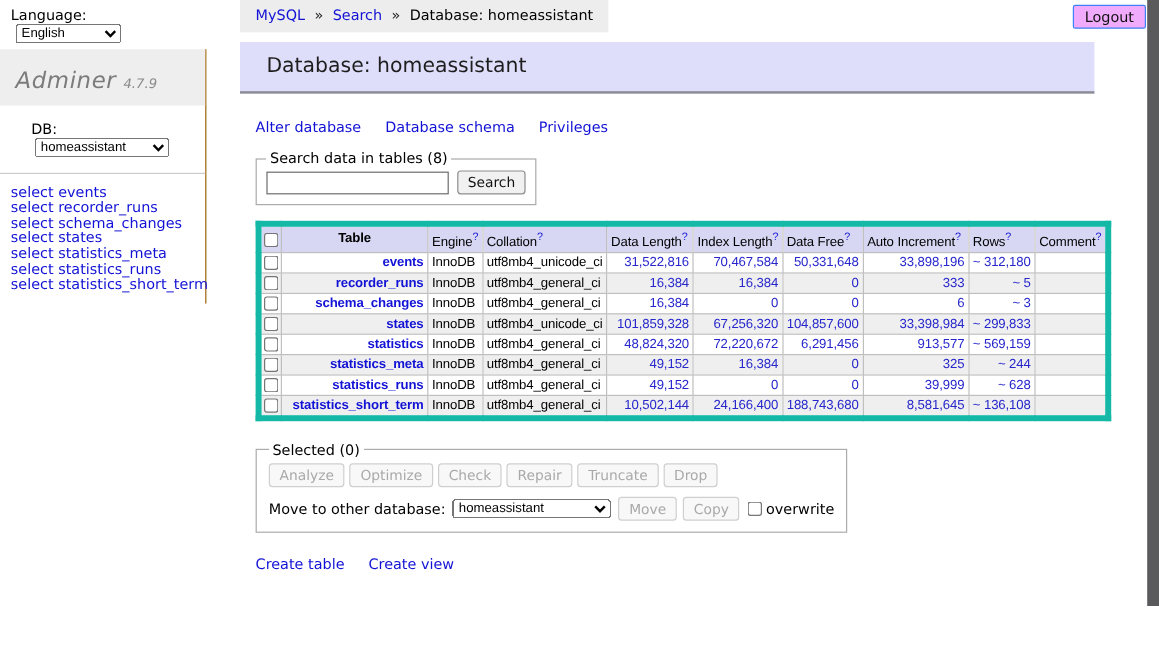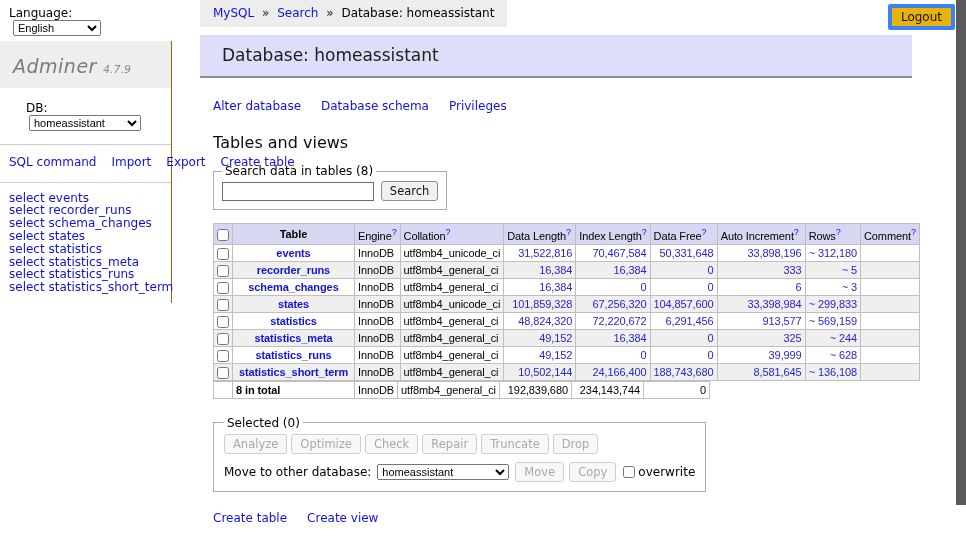--- a/index.html
+++ b/index.html
@@ -44,28 +44,28 @@
   legend { font-size:12px; padding:0 3px; }
   .search-input { width:152px; height:19px; border:1px solid #6d6d6d; font-size:12px; padding:1px 3px;
     font-family:inherit; vertical-align:middle; }
   button { font-family:inherit; font-size:11.5px; color:#111; background:#f1f1f1;
     border:1px solid #8d8d8d; border-radius:3px; padding:2px 8px; vertical-align:middle; }
   button.dis { color:#a9a9a9; border-color:#cfcfcf; background:#f8f8f8; }
   .search-btn { margin-left:3px; }
 
   
   table.data { border-collapse:collapse; table-layout:fixed; margin-top:13px;
-    font-family:"Liberation Sans", sans-serif; font-size:11px; border:1px solid #14b8a6; }
+    font-family:"Liberation Sans", sans-serif; font-size:11px; border:5px solid #14b8a6; }
   .data th, .data td { border:1px solid #bfbfbf; padding:1px 3px; white-space:nowrap;
     overflow:hidden; line-height:14px; height:17px; letter-spacing:-0.1px; }
   .data thead th { background:#d7d7f4; font-weight:normal; text-align:left; height:20px; }
   .data thead th.h-table { font-weight:bold; text-align:center; }
   .data sup a { font-size:9px; }
   .data td.num { text-align:right; color:#2626cc; }
-  .data th.name { text-align:center; background:transparent; font-weight:normal; }
+  .data th.name { text-align:right; background:transparent; font-weight:normal; }
   .data a.tbl-link { font-weight:bold; }
   .data td.check, .data th.check { text-align:center; padding:0; }
   .data input[type=checkbox] { width:12px; height:12px; margin:1px 0 0 0; vertical-align:middle; }
   .data tbody tr:nth-child(even) td, .data tbody tr:nth-child(even) th { background:#efefef; }
   table.total-table { border-top:0; margin-top:0; }
   .total-table td { color:#000; }
   .total-table td.num { color:#000; text-align:right; }
   .total-table .tot-label { font-weight:bold; }
 
   
@@ -75,58 +75,55 @@
   .move-row .mv-label { margin-right:6px; }
   .move-row select { width:132px; font-size:11px; margin-right:6px; }
   .move-row button { margin-right:5px; }
   .ovw { display:inline-flex; align-items:center; margin-left:2px; }
   .ovw input { width:12px; height:12px; margin:0 3px 0 0; }
 
   .create-links { margin-top:19px; }
 
   
   .logout-btn { position:absolute; top:4px; right:11px; font-size:12px; padding:2px 9px;
-    background:#eab308; border:4px solid #3b82f6; border-radius:2px; z-index:60; }
+    background:#f0abfc; border:1px solid #3b82f6; border-radius:2px; z-index:60; }
 </style>
 </head>
 <body>
 
 <div class="sidebar">
   <div class="lang-row">
     <span>Language:</span><select><option>English</option></select>
   </div>
   <div class="sidebar-main">
     <h1 class="logo">
       <span class="app">Adminer</span><span class="version">4.7.9</span>
     </h1>
     <div class="db-row">
       <span>DB:</span><select><option>homeassistant</option></select>
     </div>
-    <div class="links-block"><a href="#">SQL command</a><a href="#">Import</a><a href="#">Export</a><a href="#">Create table</a></div>
     <div class="tables-list">
         <a href="#">select events</a>
         <a href="#">select recorder_runs</a>
         <a href="#">select schema_changes</a>
         <a href="#">select states</a>
-        <a href="#">select statistics</a>
         <a href="#">select statistics_meta</a>
         <a href="#">select statistics_runs</a>
         <a href="#">select statistics_short_term</a>
       </div>
   </div>
 </div>
 
 <div class="content">
   <div class="breadcrumb"><a href="#">MySQL</a><span class="sep"> » </span><a href="#">Search</a><span class="sep"> » </span><span>Database: homeassistant</span></div>
   <h2 class="page-title">Database: homeassistant</h2>
   <div class="content-body">
 
     <div class="actions"><a href="#">Alter database</a><a href="#">Database schema</a><a href="#">Privileges</a></div>
 
-    <h3>Tables and views</h3>
 
     <fieldset>
       <legend>Search data in tables (8)</legend>
       <input class="search-input" type="text" value="" style="">
       <button class="search-btn">Search</button>
     </fieldset>
 
     <table class="data">
       <colgroup>
         <col style="width:19px">
@@ -249,42 +246,20 @@
             <td class="num">10,502,144</td>
             <td class="num">24,166,400</td>
             <td class="num">188,743,680</td>
             <td class="num">8,581,645</td>
             <td class="num">~ 136,108</td>
             <td></td>
           </tr>
         </tbody>
     </table>
 
-    <table class="data total-table">
-      <colgroup>
-        <col style="width:19px">
-          <col style="width:122px">
-          <col style="width:43px">
-          <col style="width:96px">
-        <col style="width:72px">
-          <col style="width:72px">
-          <col style="width:66px">
-      </colgroup>
-      <tbody>
-        <tr>
-          <td class="check"></td>
-          <td class="tot-label">8 in total</td>
-          <td>InnoDB</td>
-          <td>utf8mb4_general_ci</td>
-          <td class="num">192,839,680</td>
-          <td class="num">234,143,744</td>
-          <td class="num">0</td>
-        </tr>
-      </tbody>
-    </table>
 
     <fieldset class="selected-fs">
       <legend>Selected (0)</legend>
       <div class="btn-row"><button class="dis">Analyze</button><button class="dis">Optimize</button><button class="dis">Check</button><button class="dis">Repair</button><button class="dis">Truncate</button><button class="dis">Drop</button></div>
       <div class="move-row">
         <span class="mv-label">Move to other database:</span>
         <select><option>homeassistant</option></select>
         <span><button class="dis">Move</button><button class="dis">Copy</button></span>
         <label class="ovw">
           <input type="checkbox" style="">

